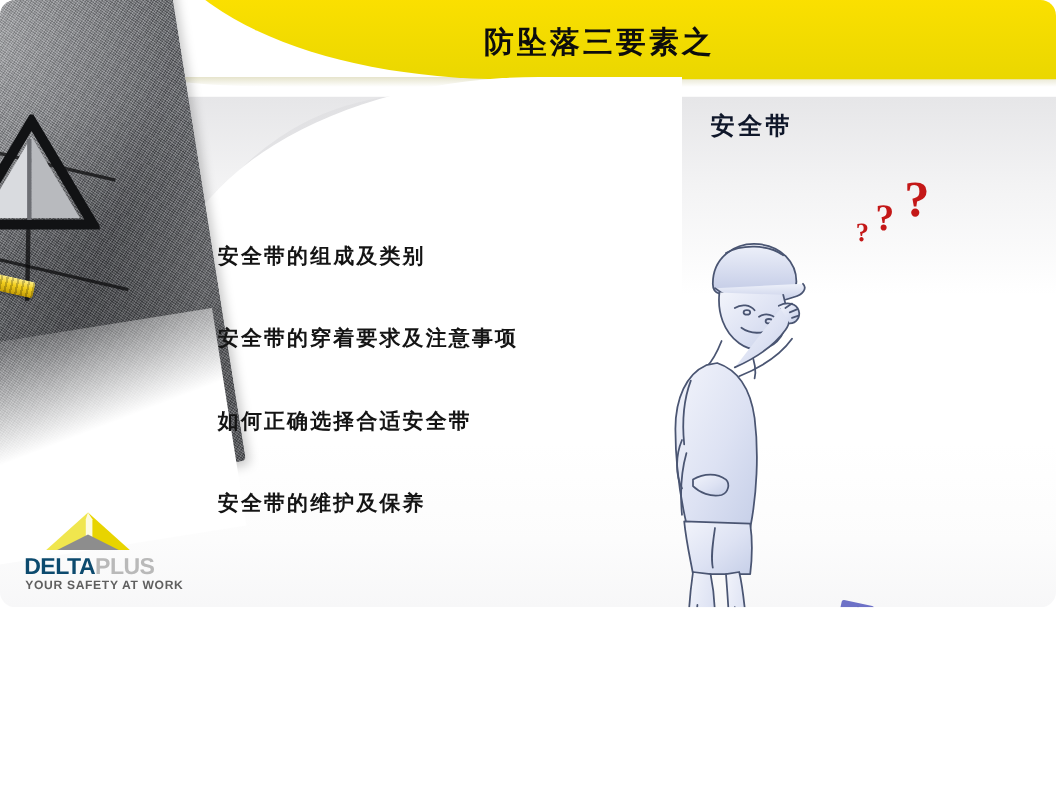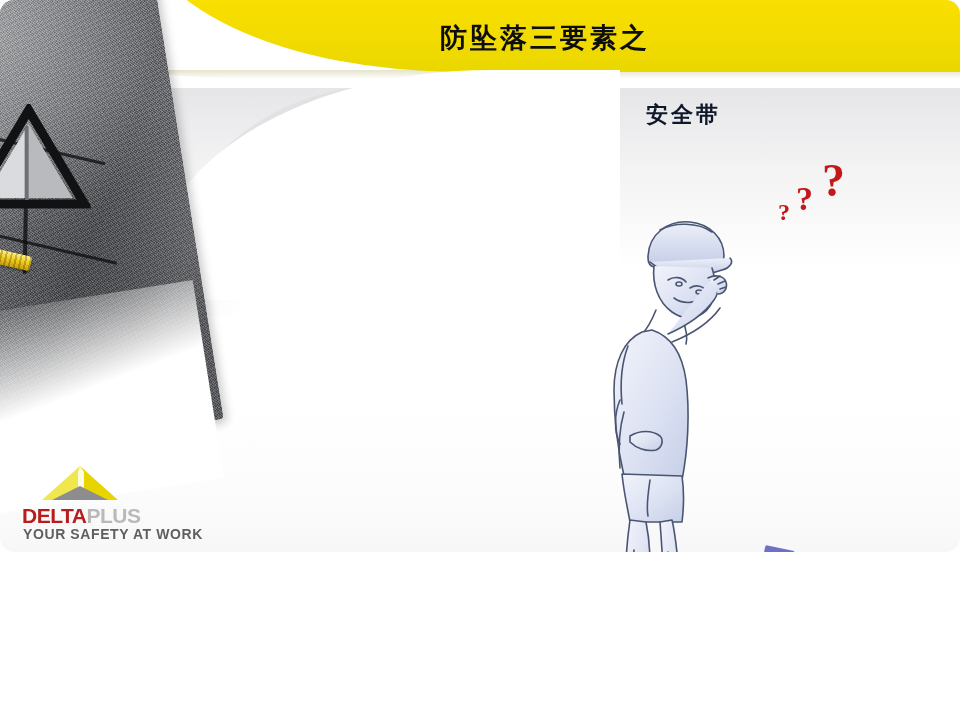--- a/index.html
+++ b/index.html
@@ -214,29 +214,29 @@
   .logo-wordmark {
     position: absolute;
     left: 0; top: 40px;
     width: 160px;
     font-family: "Liberation Sans", "DejaVu Sans", sans-serif;
     font-weight: 700;
     font-size: 21px;
     letter-spacing: -0.5px;
     white-space: nowrap;
   }
-  .logo-delta { color: #b91c1c; }
+  .logo-delta { color: #0c4a6e; }
   .logo-plus  { color: #b9b9b9; }
   .logo-tagline {
     position: absolute;
     left: 1px; top: 62px;
     width: 160px;
     font-family: "Liberation Sans", "DejaVu Sans", sans-serif;
     font-weight: 700;
-    font-size: 14px;
+    font-size: 11px;
     letter-spacing: 0.6px;
     color: #5f5f5f;
     white-space: nowrap;
   }
   .watermark {
     position: absolute;
     right: 16px; bottom: 16px;
     z-index: 9;
     font-family: "Liberation Sans", "DejaVu Sans", sans-serif;
     font-size: 24px;
@@ -272,20 +272,26 @@
       <polygon points="62,20 18,94 62,94" fill="#d9dbdf"></polygon>
       <polygon points="62,22 62,96 58,96 58,22" fill="#6d6f74"></polygon>
     </svg>
     <div class="buckle"></div>
   </div>
   <div class="strip-fade"></div>
 
   <div class="title">防坠落三要素之</div>
   <div class="subtitle">安全带</div>
 
+  <div class="bullet-list">
+    <div class="bullet-item">安全带的组成及类别</div>
+    <div class="bullet-item">安全带的穿着要求及注意事项</div>
+    <div class="bullet-item">如何正确选择合适安全带</div>
+    <div class="bullet-item">安全带的维护及保养</div>
+  </div>
 
   <svg class="illustration" viewBox="0 0 320 420">
     <defs>
       <linearGradient id="clothFill" x1="0" y1="0" x2="1" y2="1">
         <stop offset="0%" stop-color="#f2f4fb"></stop>
         <stop offset="55%" stop-color="#dde2f3"></stop>
         <stop offset="100%" stop-color="#c6cfe8"></stop>
       </linearGradient>
       <linearGradient id="capFill" x1="0" y1="0" x2="0" y2="1">
         <stop offset="0%" stop-color="#eef1fa"></stop>

